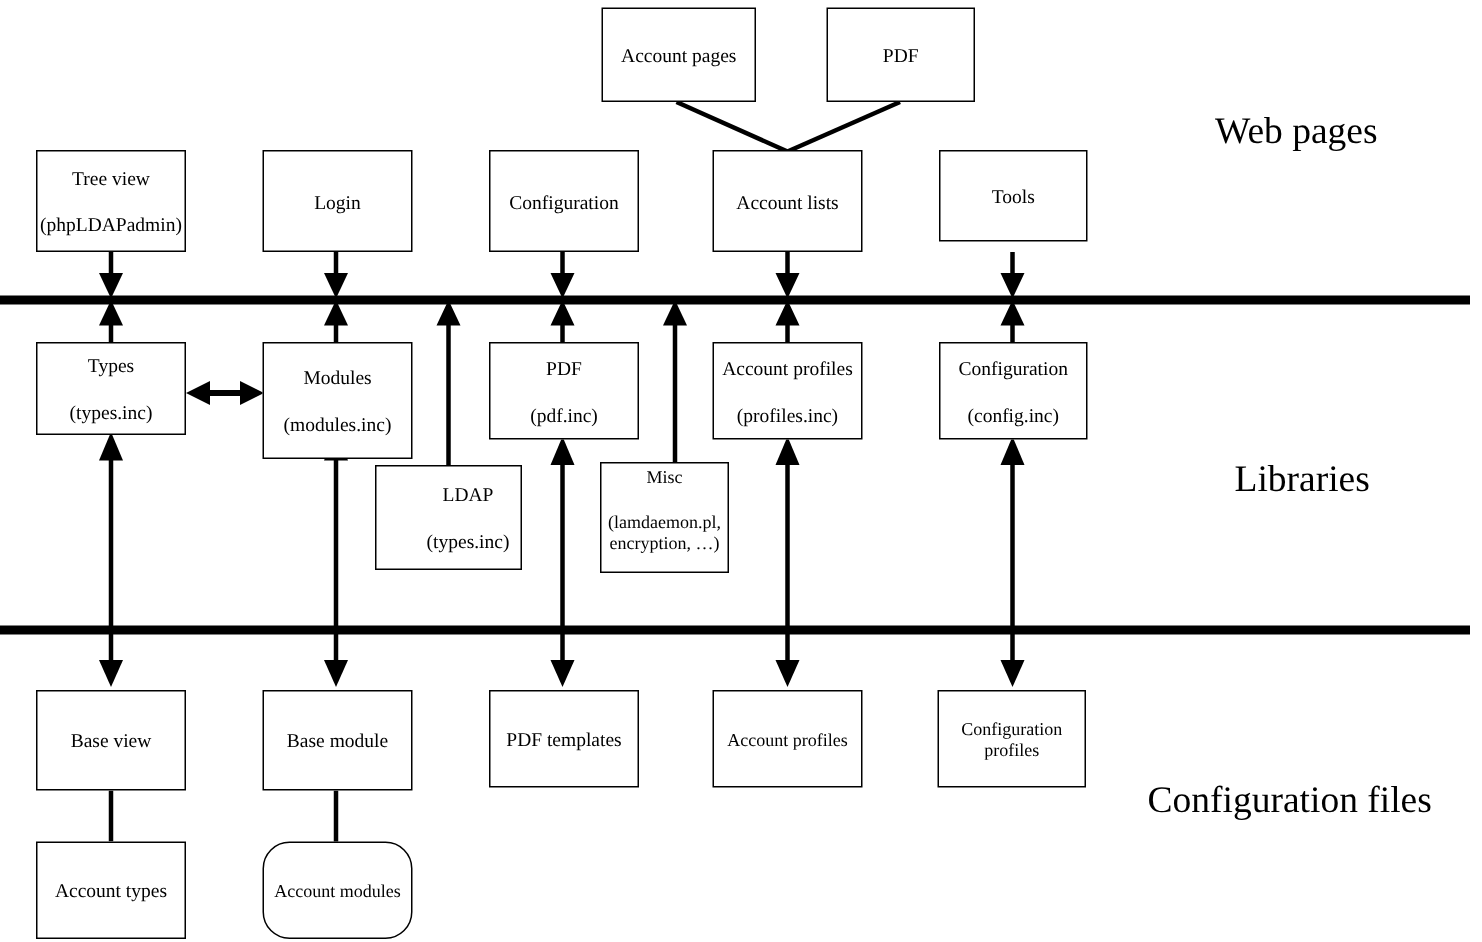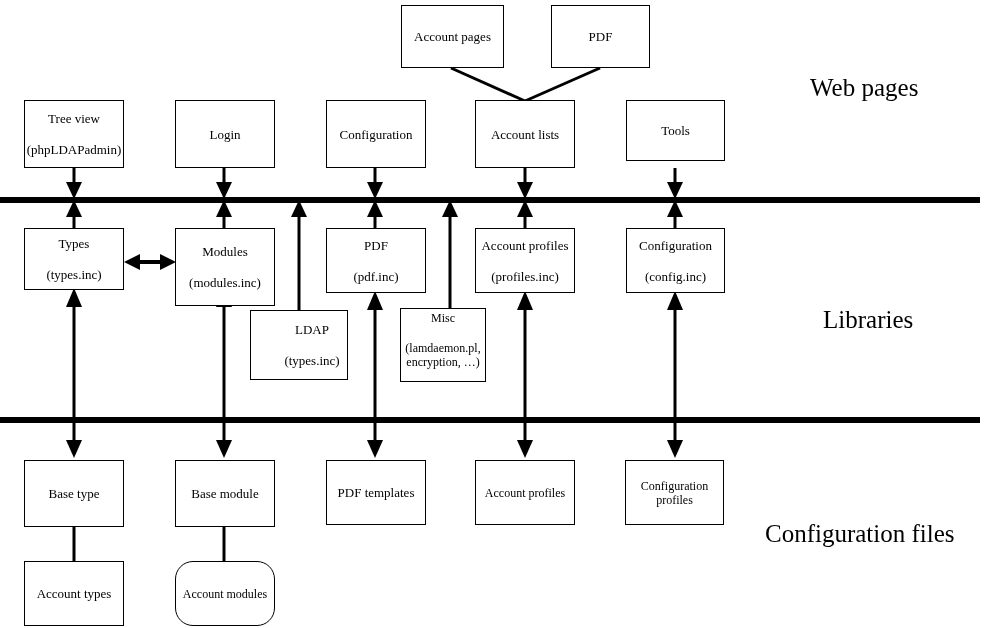--- a/index.html
+++ b/index.html
@@ -227,21 +227,21 @@
 
   <div class="node stacked tight" style="left:400px; top:308px; width:86px; height:74px; justify-content:flex-start; padding-top:2px;">
     <span class="line1" style="margin-bottom:16px;">Misc</span>
     <span class="line2">(lamdaemon.pl,</span>
     <span class="line2">encryption, …)</span>
   </div>
 
   <div class="section-label" style="left:823px; top:306px;">Libraries</div>
 
   <div class="node" style="left:24px; top:460px; width:100px; height:67px;">
-    <span class="line1">Base type</span>
+    <span class="line1">Base view</span>
   </div>
 
   <div class="node" style="left:175px; top:460px; width:100px; height:67px;">
     <span class="line1">Base module</span>
   </div>
 
   <div class="node" style="left:326px; top:460px; width:100px; height:65px;">
     <span class="line1">PDF templates</span>
   </div>
 

